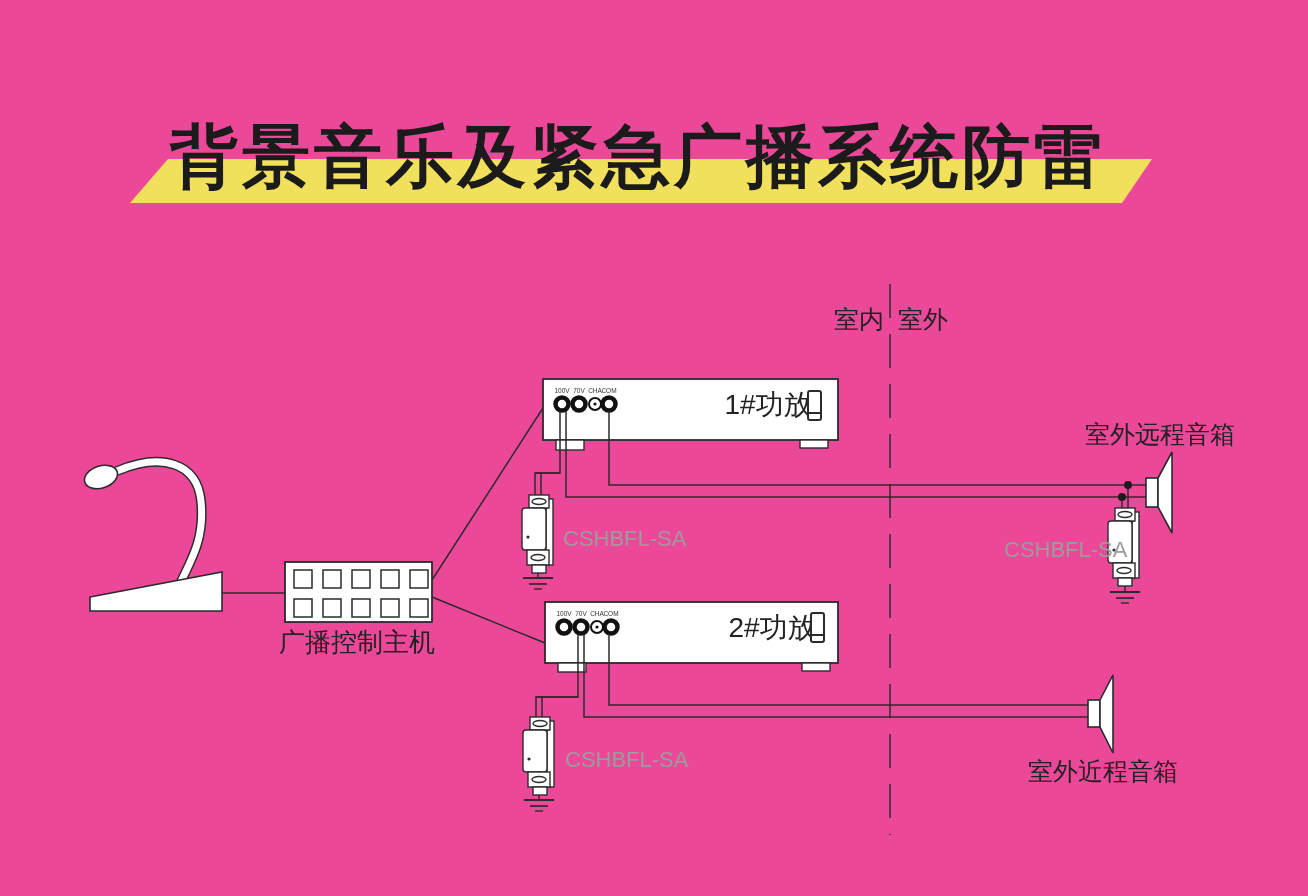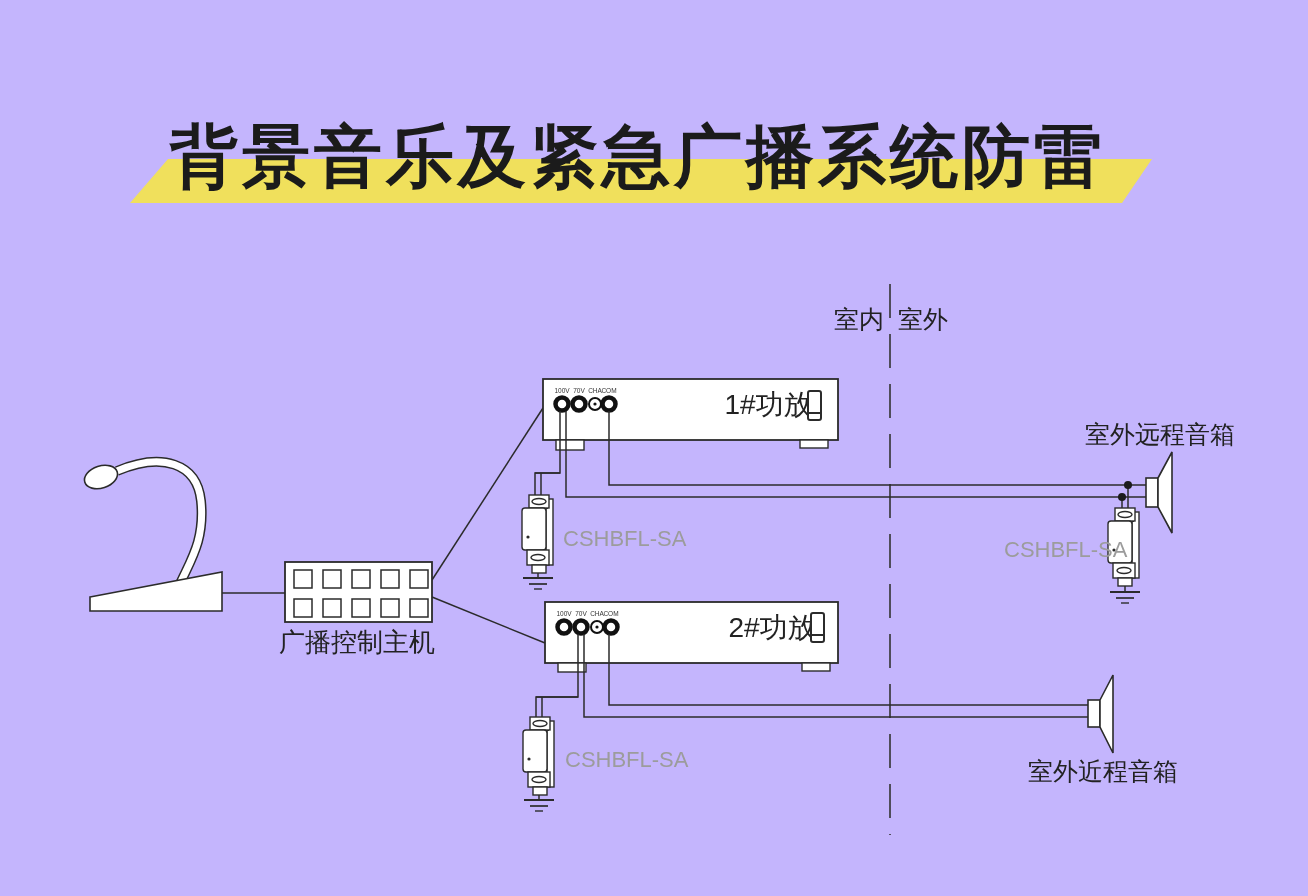--- a/index.html
+++ b/index.html
@@ -1,17 +1,17 @@
 <!DOCTYPE html>
 <html><head>
 <meta charset="utf-8">
 <style>
   html,body{margin:0;padding:0;background:#ffffff;}
   body{width:1308px;height:896px;position:relative;font-family:"Liberation Sans","DejaVu Sans",sans-serif;}
-  .stage{position:absolute;inset:0;background:#c4b5fd;text-align:center;}
+  .stage{position:absolute;inset:0;background:#ec4899;text-align:center;}
   svg text{user-select:none;}
   .title-text{font-weight:bold;letter-spacing:4px;}
 </style>
 </head>
 <body>
 
 <div class="stage">
 <svg width="1308" height="896" viewBox="0 0 1308 896">
 
   <defs>

